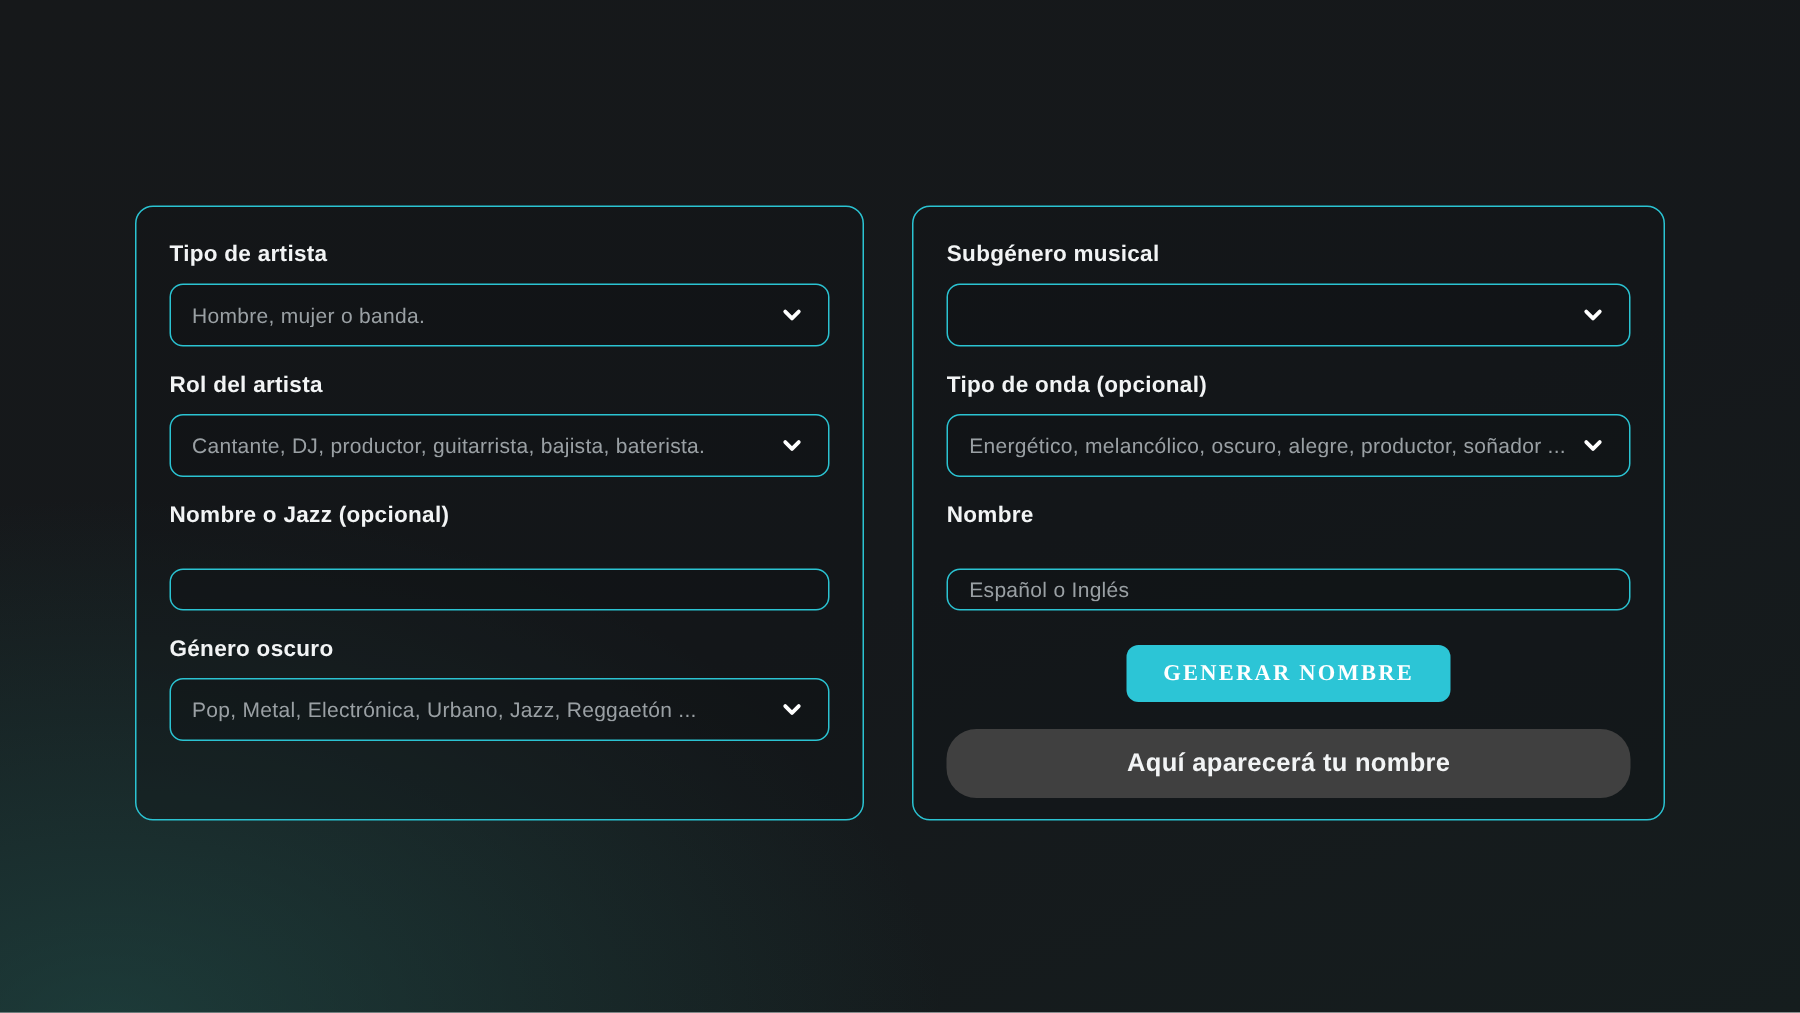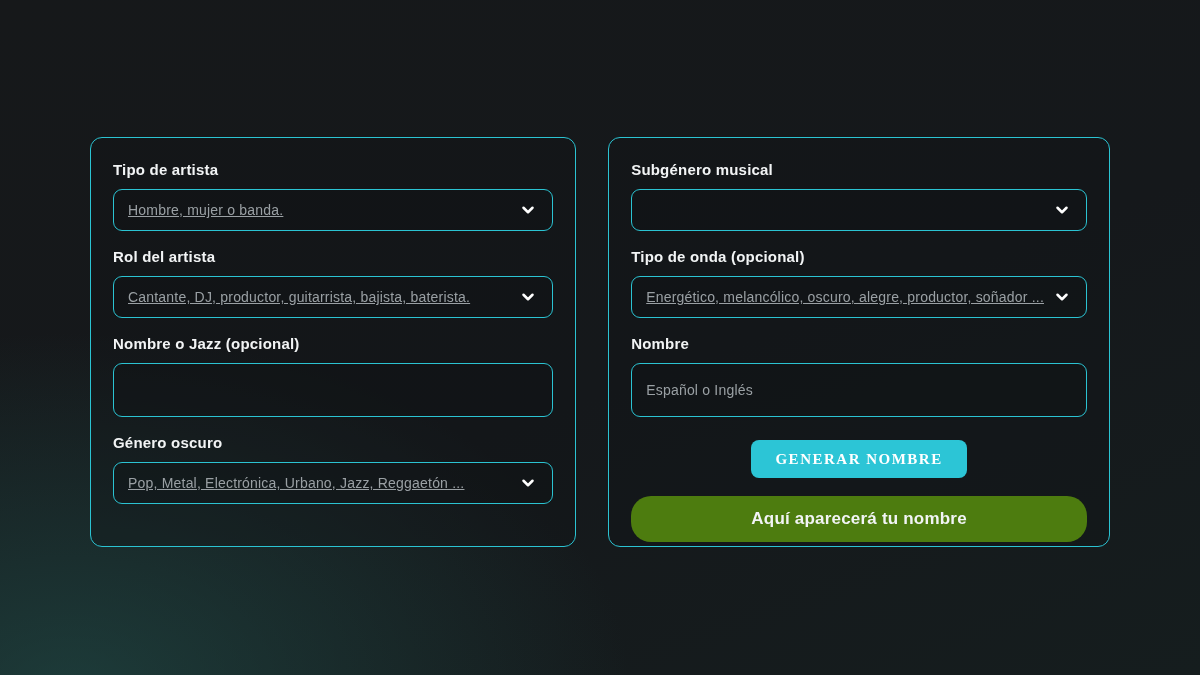--- a/index.html
+++ b/index.html
@@ -46,63 +46,63 @@
     align-items: center;
     padding: 0 14px;
   }
   .control .ph {
     color: #9aa0a4;
     font-size: 14px;
     letter-spacing: 0.2px;
     white-space: nowrap;
     overflow: hidden;
     flex: 1;
-    text-decoration: underline;
   }
   .control .chev {
     width: 20px;
     height: 20px;
     flex: 0 0 auto;
     margin-left: 8px;
     display: flex;
     align-items: center;
     justify-content: center;
   }
   .text-input {
     width: 100%;
-    height: 54px;
+    height: 28px;
     border: 1.5px solid #2bc3d2;
     border-radius: 9px;
     background: rgba(14, 17, 19, 0.35);
     color: #1d4ed8;
     font-size: 14px;
     padding: 0 14px;
     outline: none;
     font-family: inherit;
+    margin-top: 16px;
   }
   .text-input::placeholder { color: #9aa0a4; letter-spacing: 0.2px; }
   .generate-btn {
     display: block;
     margin: 23px auto 0;
     height: 38px;
     padding: 0 24px;
     background: #2cc5d6;
     border: none;
     border-radius: 8px;
     color: #ffffff;
     font-family: Liberation Serif, serif;
     font-size: 15px;
     font-weight: bold;
     letter-spacing: 1.5px;
     cursor: pointer;
   }
   .result-box {
     margin-top: 18px;
     height: 46px;
-    background: #4d7c0f;
+    background: #404040;
     border-radius: 20px;
     display: flex;
     align-items: center;
     justify-content: center;
     color: #f2f4f5;
     font-size: 17px;
     font-weight: bold;
     letter-spacing: 0.2px;
   }
 </style>

